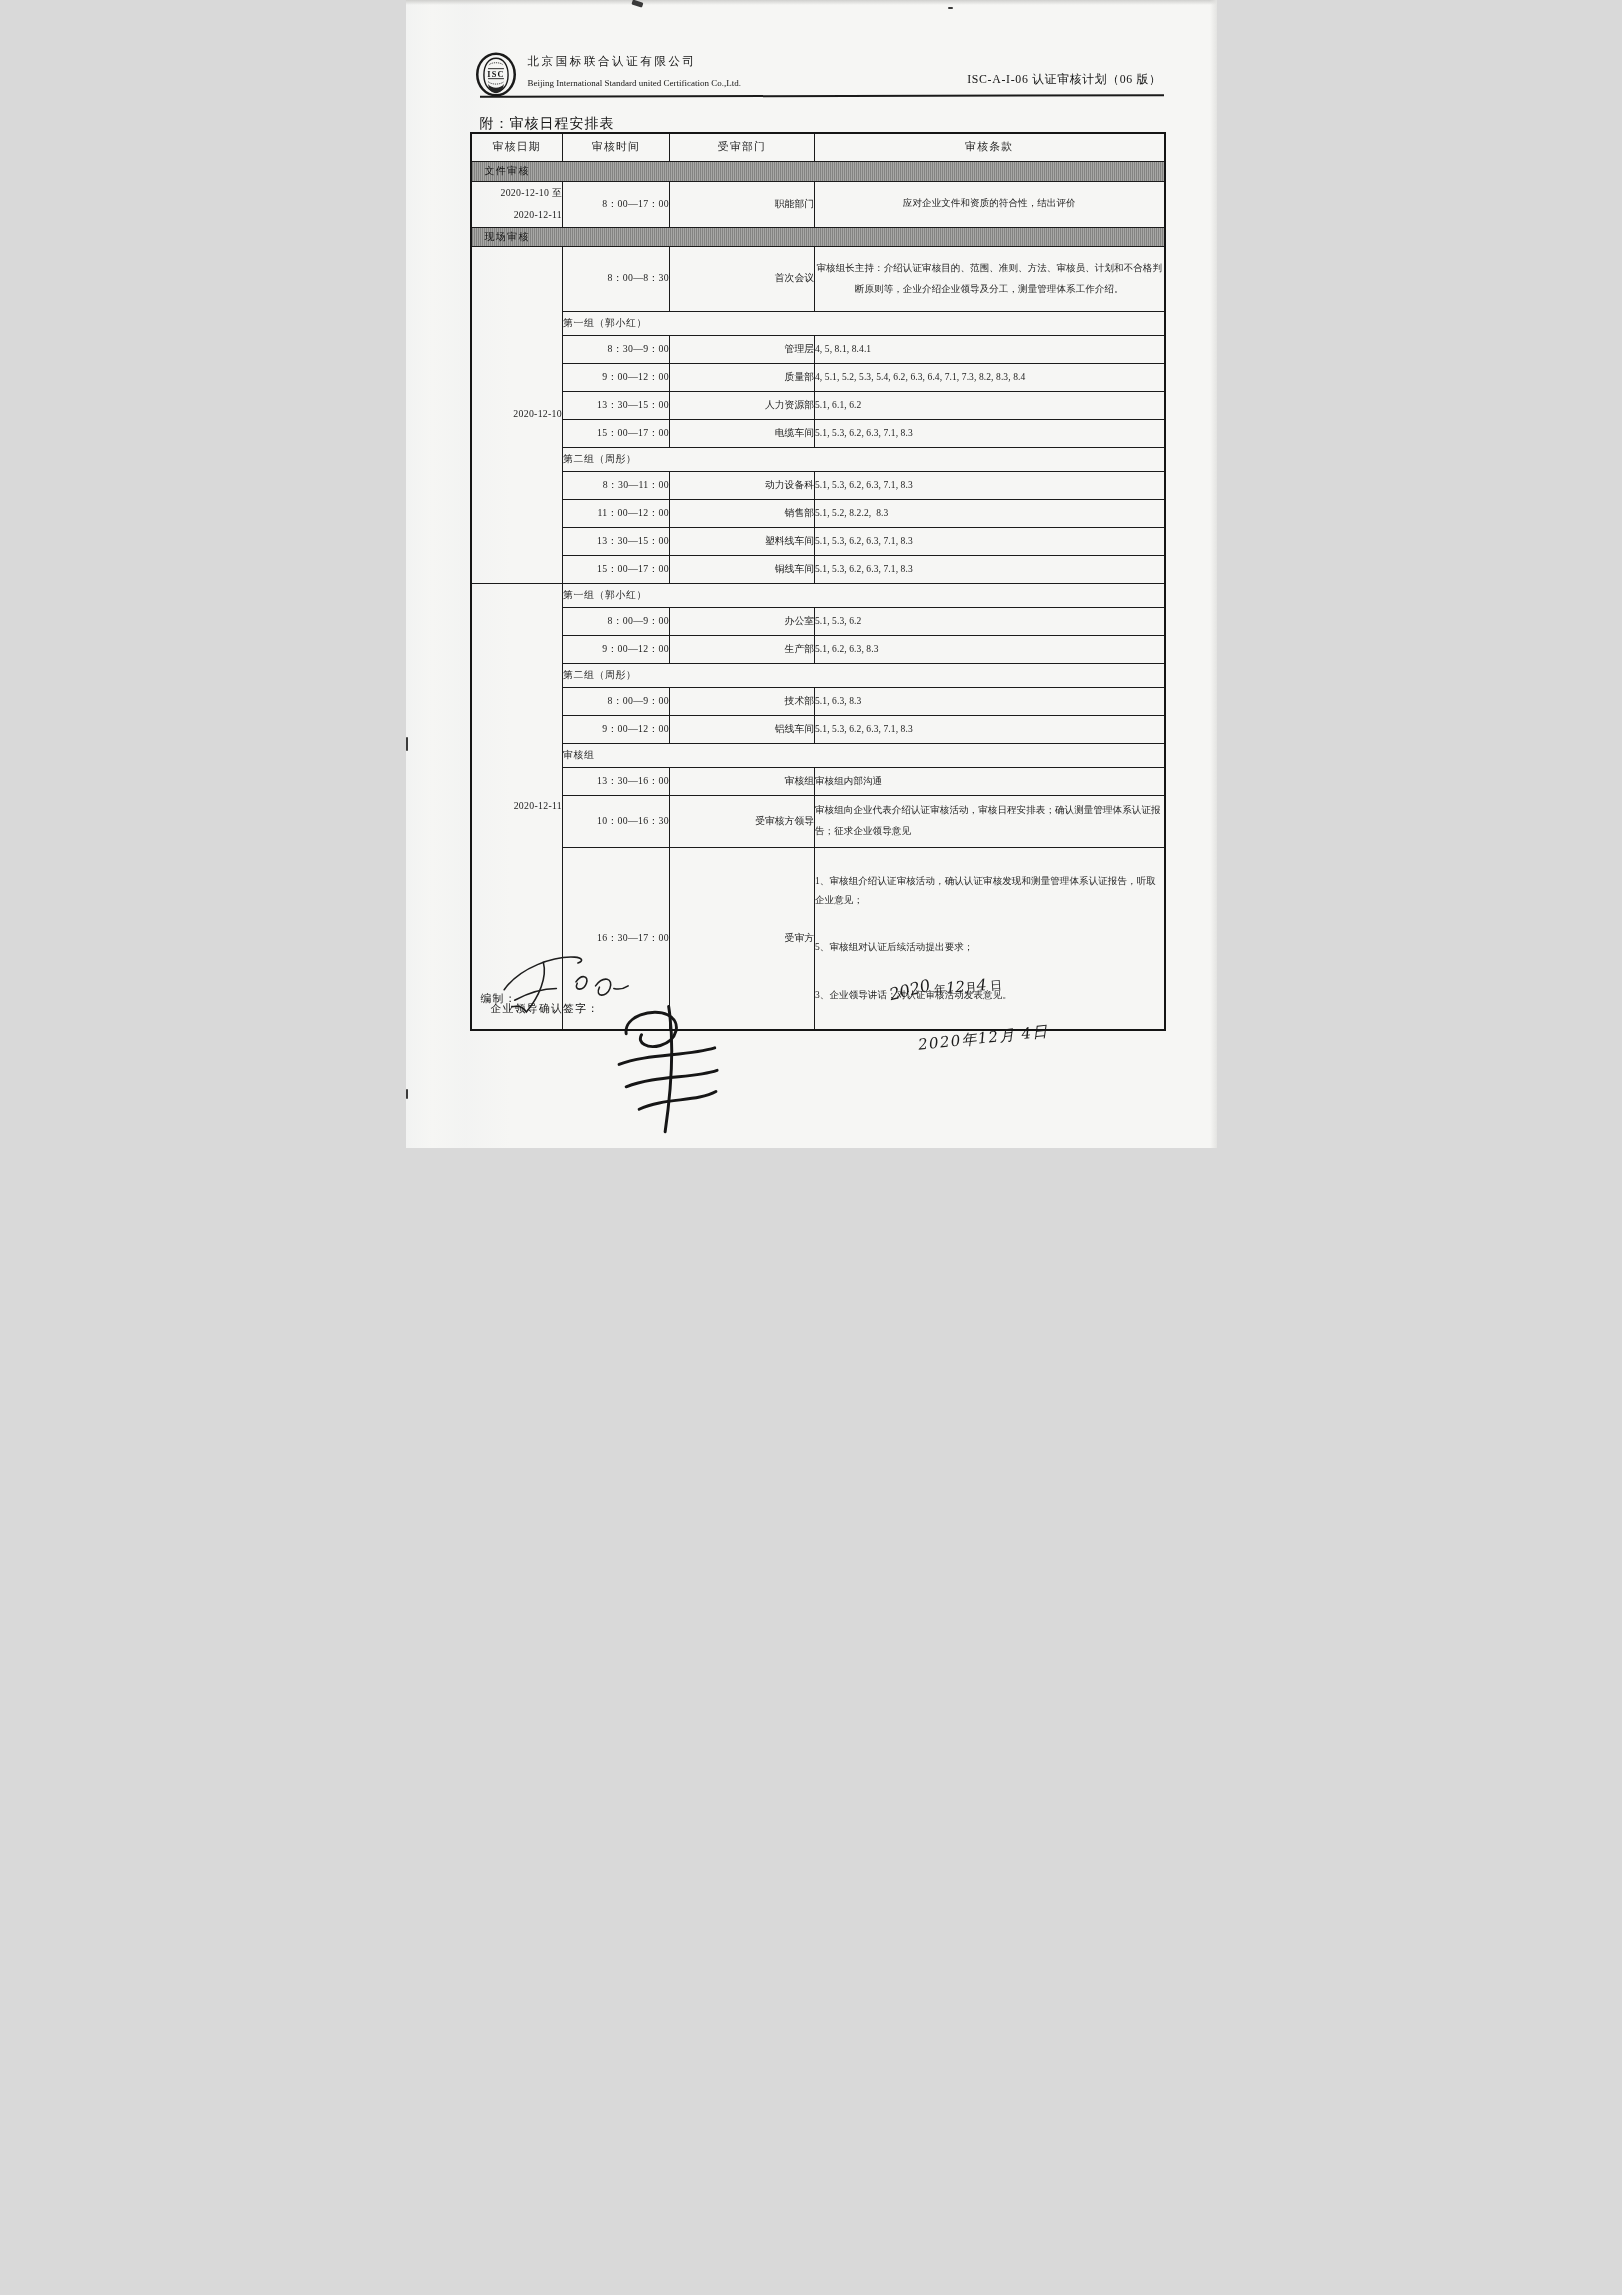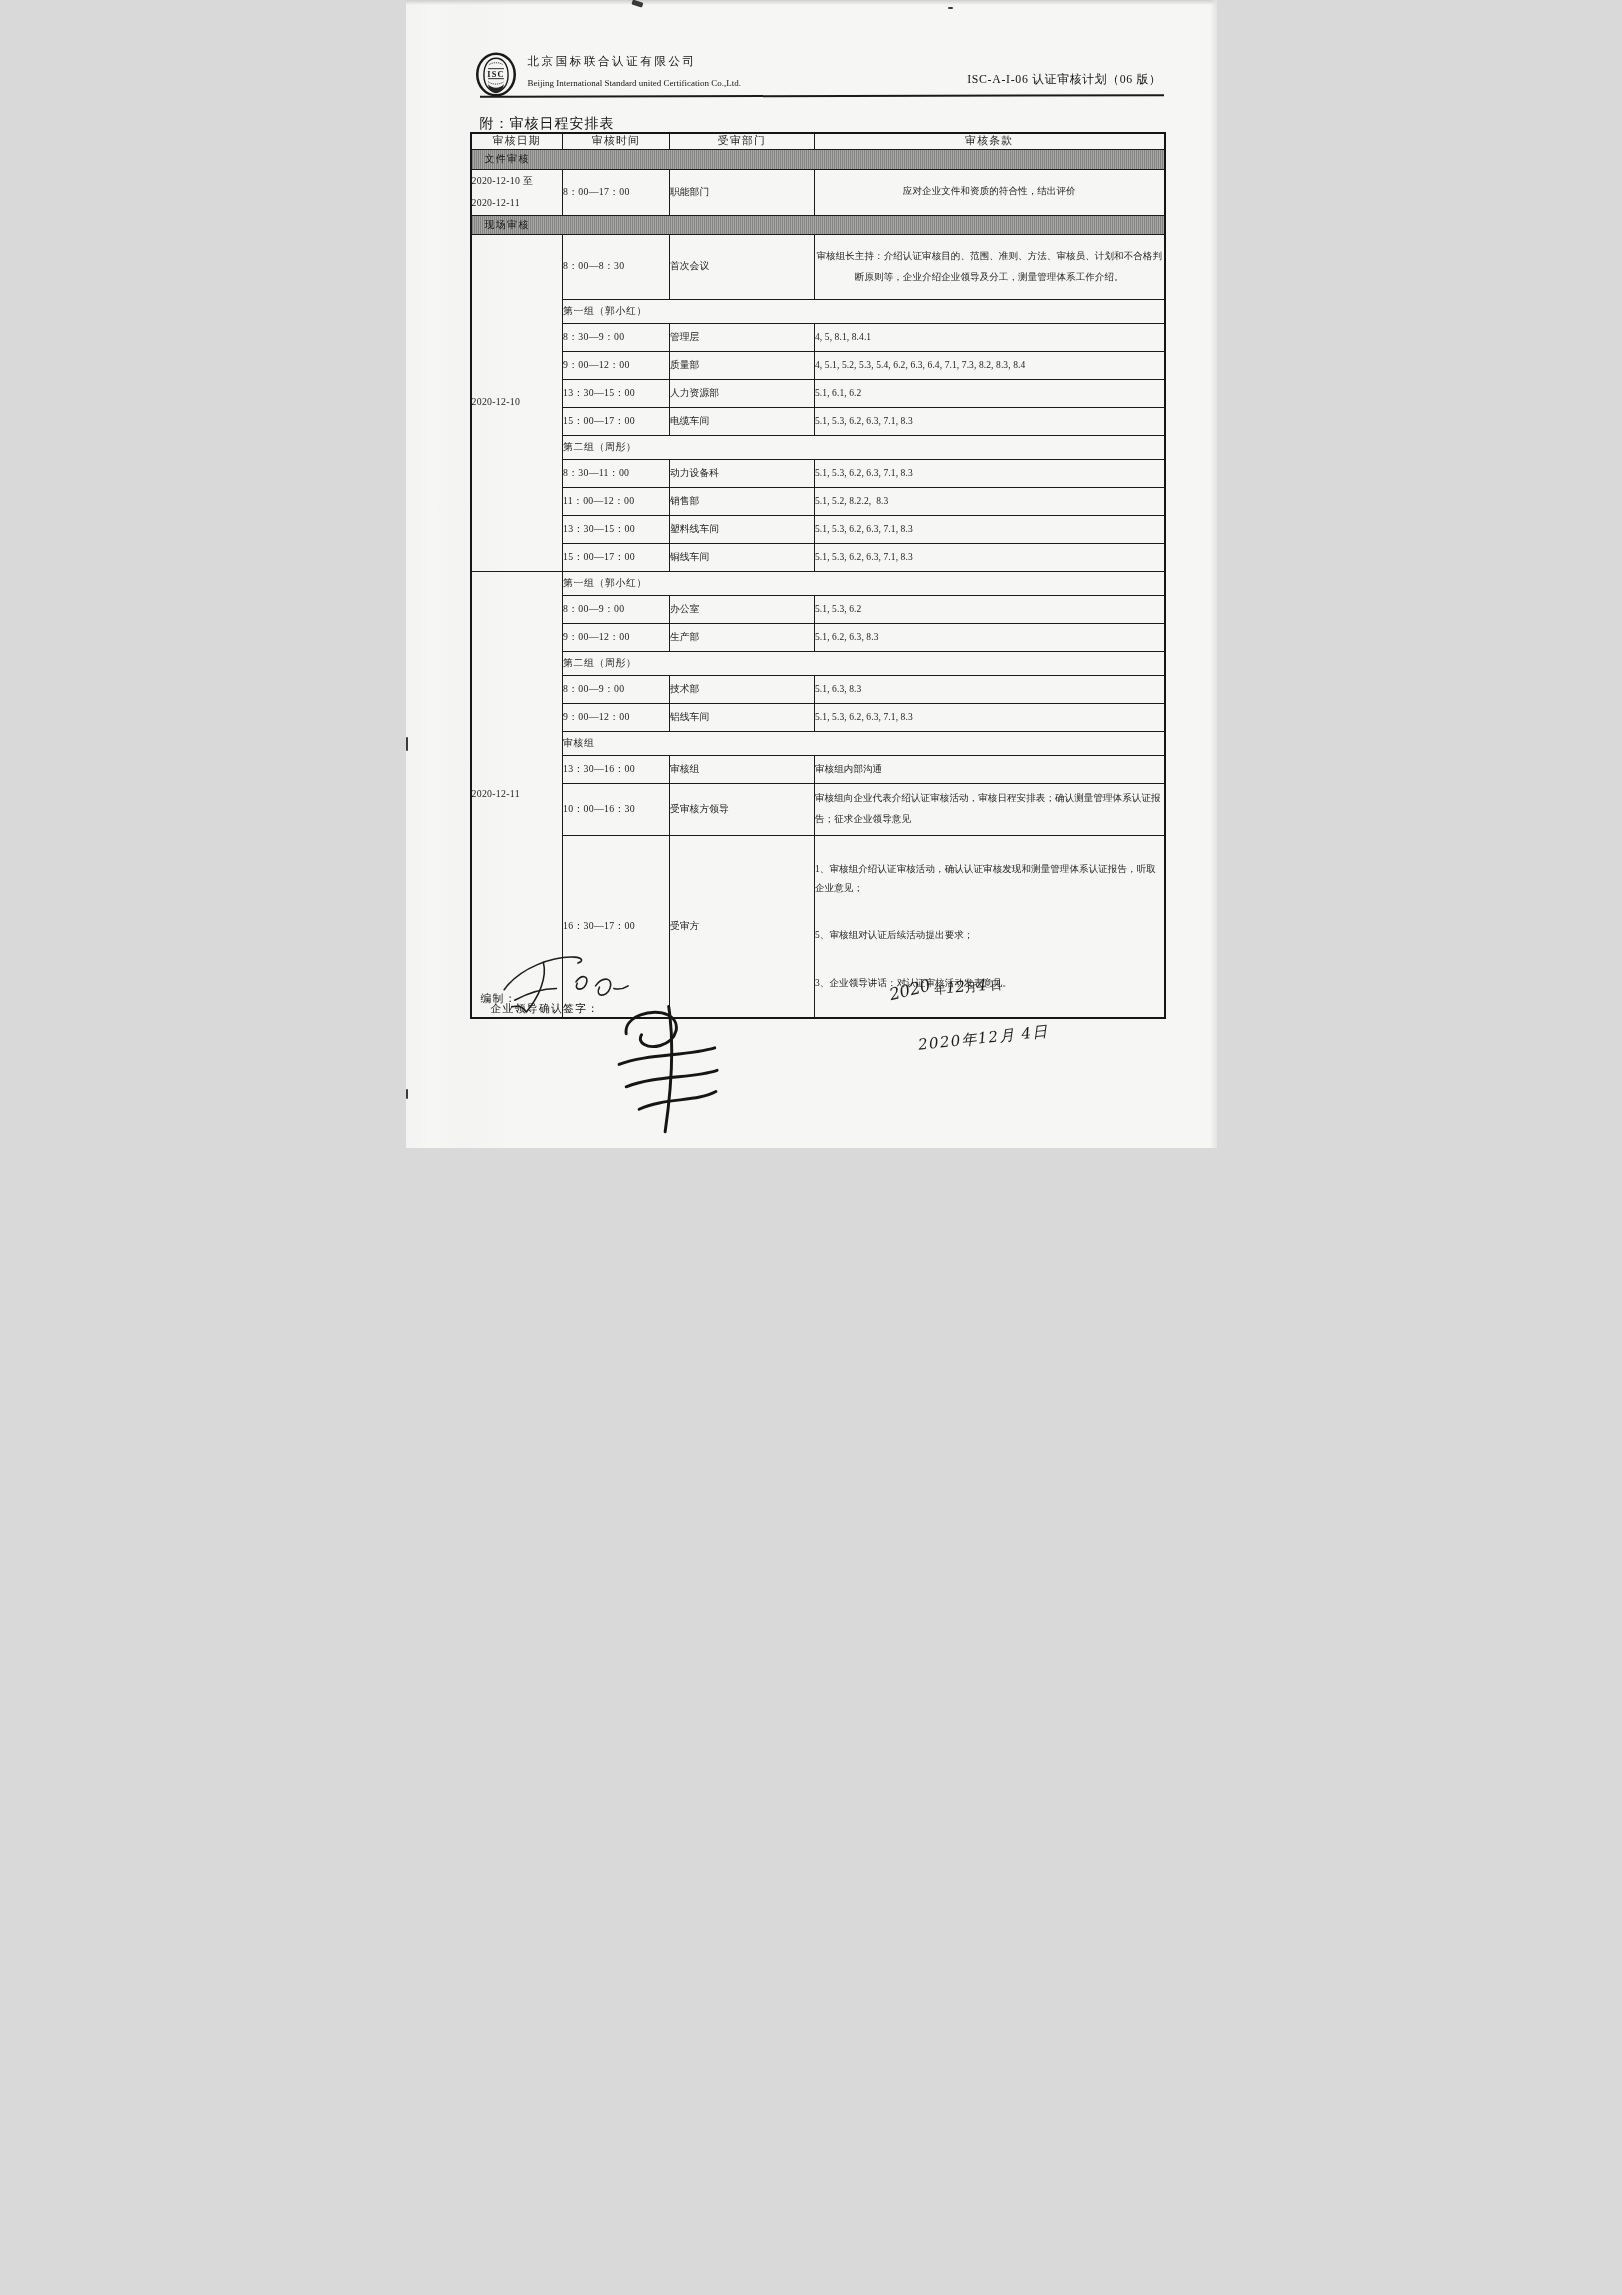--- a/index.html
+++ b/index.html
@@ -17,21 +17,21 @@
   .doc-code{position:absolute;right:55px;top:72px;font-size:11.8px;letter-spacing:0.7px;color:#121212;white-space:nowrap;}
   .header-rule{position:absolute;left:74px;top:95px;width:684px;height:1.7px;background:#1a1a1a;transform:rotate(-0.12deg);}
 
   .attach-title{position:absolute;left:74px;top:115px;font-size:14px;letter-spacing:1px;color:#141414;}
 
   
   table.sched{position:absolute;left:64px;top:132px;width:694px;border-collapse:collapse;table-layout:fixed;color:#1c1c1c;}
   table.sched{border:2px solid #151515;}
   .sched th,.sched td{border-top:1.6px solid #1b1b1b;border-bottom:1.6px solid #1b1b1b;border-left:1.2px solid #1b1b1b;border-right:1.2px solid #1b1b1b;padding:0;vertical-align:middle;font-weight:normal;}
   .sched th{font-size:10.8px;letter-spacing:1.3px;text-align:center;}
-  .cell-c{text-align:left;font-size:9.8px;}
+  .cell-c{text-align:right;font-size:9.8px;}
   .time-cell{letter-spacing:0.3px;white-space:nowrap;}
   .clause{font-size:9.5px;text-align:left;padding:2.6px 5.2px 2.6px 8.5px;white-space:pre-wrap;letter-spacing:0.1px;}
   .clause-center{text-align:center;line-height:2.15;padding:2.6px 9.2px;border-radius:20px;}
   .clause-lh{line-height:2.2;}
   .section-row td{background-color:#a8a8a6;
      background-image:radial-gradient(circle at 0.7px 0.7px,#5f5f5d 30%,rgba(0,0,0,0) 36%);
      background-size:2px 2px;
      font-size:10px;letter-spacing:1.3px;text-align:left;padding-left:13px;color:#111;}
   .group-cell{font-size:9.8px;letter-spacing:0.7px;text-align:left;padding-left:9.2px;}
   .date-cell{font-size:9.8px;letter-spacing:0.3px;line-height:2.3;}
@@ -74,21 +74,21 @@
   <div class="attach-title">附：审核日程安排表</div>
 
   <table class="sched">
     <colgroup>
       <col style="width:92px">
         <col style="width:107px">
         <col style="width:145px">
         <col style="width:350px">
     </colgroup>
     <tbody>
-        <tr style="height:16px">
+        <tr style="height:28px">
       <th>审核日期</th>
       <th>审核时间</th>
       <th>受审部门</th>
       <th>审核条款</th>
     </tr>
     <tr style="height:20px" class="section-row">
       <td colspan="4">文件审核</td>
     </tr>
     <tr style="height:43px">
       <td class="cell-c date-cell">

